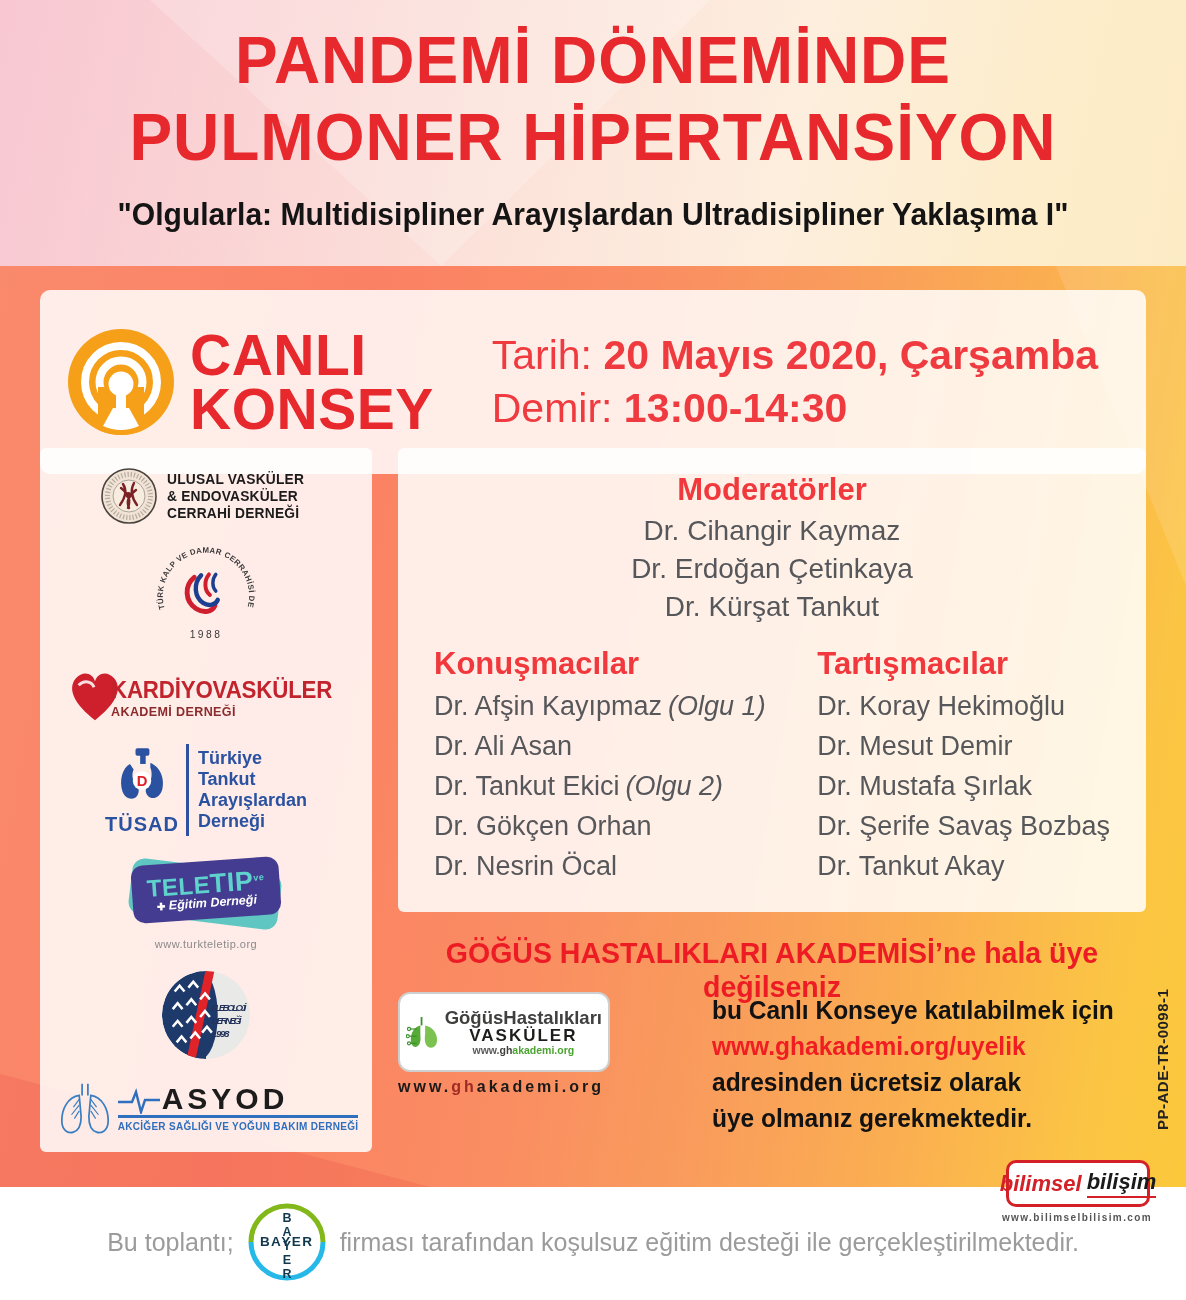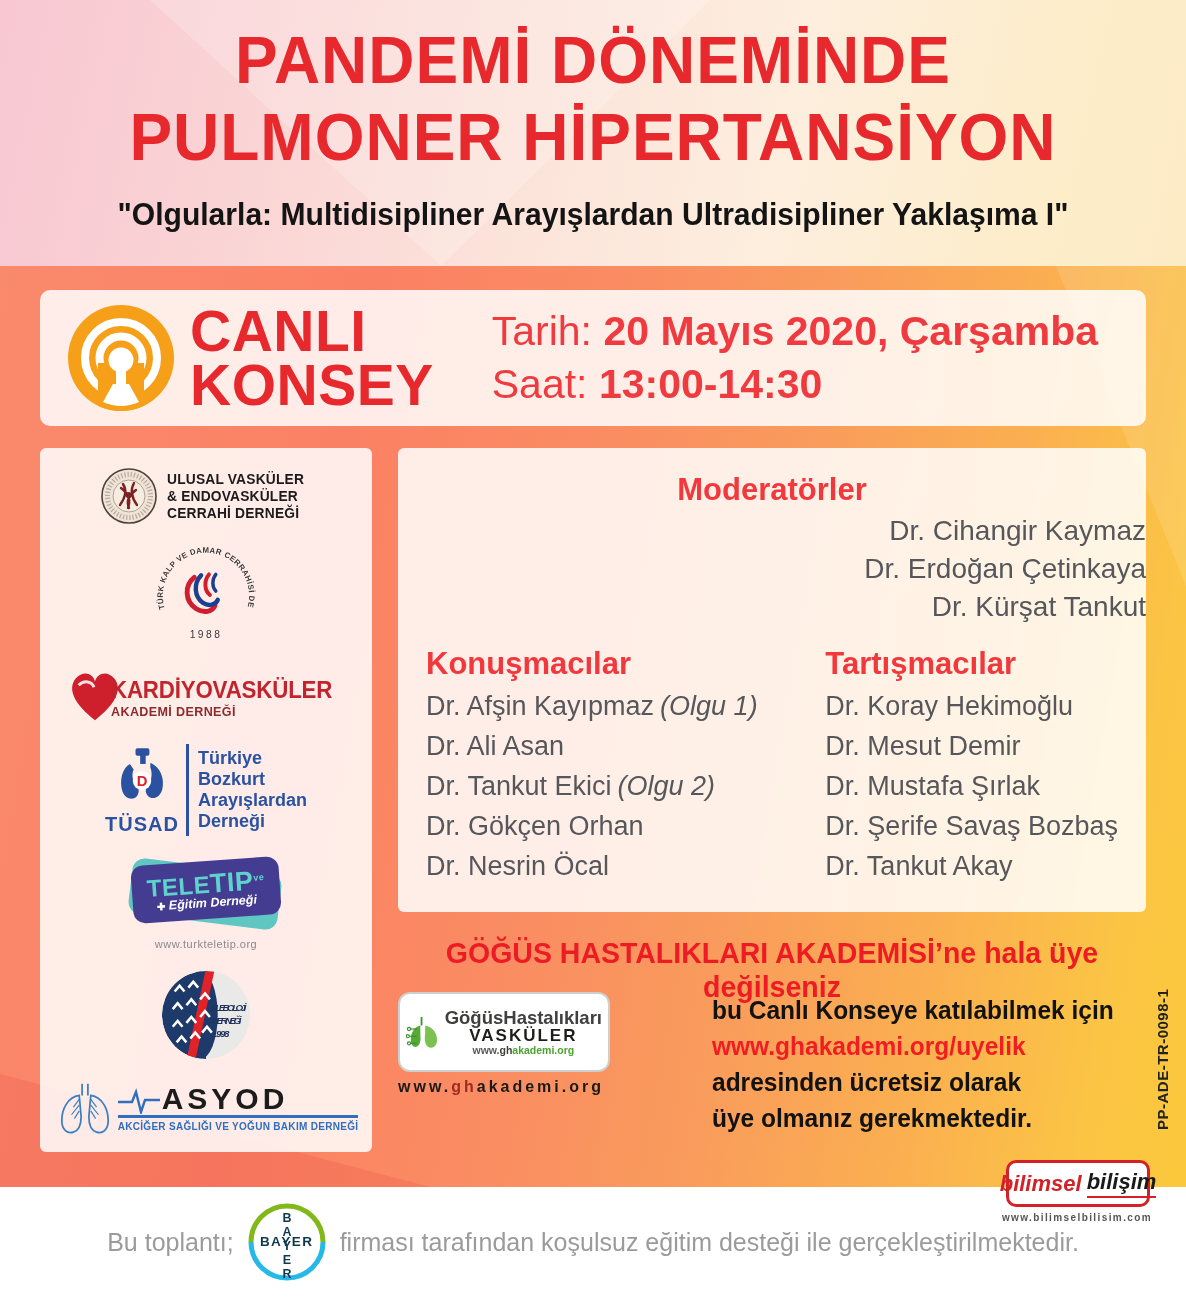--- a/index.html
+++ b/index.html
@@ -22,21 +22,21 @@
   
   .panel{background:rgba(255,255,255,0.85);}
   
   .title{left:0;width:100%;text-align:center;color:#e7282d;font-weight:bold;
          letter-spacing:1px;transform:scaleX(0.97);}
   .title1{top:22px;font-size:66px;}
   .title2{top:99px;font-size:66px;}
   .subtitle{top:197px;left:0;width:100%;text-align:center;color:#141414;
             font-weight:bold;font-size:31px;transform:scaleX(0.97);}
   
-  .banner{left:40px;top:290px;width:1106px;height:136px;border-radius:10px;
+  .banner{left:40px;top:290px;width:1106px;height:184px;border-radius:10px;
           display:flex;align-items:center;}
   .live-icon{width:106px;height:106px;margin-left:28px;flex:none;}
   .brand{margin-left:16px;color:#e7282d;font-weight:bold;font-size:57px;
          line-height:54px;letter-spacing:0.5px;}
   .schedule{margin-left:58px;color:#ef3b40;font-size:41px;line-height:53px;white-space:nowrap;}
   .schedule .lbl{font-weight:normal;}
   .schedule .val{font-weight:bold;}
   
   .sidebar{left:40px;top:448px;width:332px;height:704px;border-radius:6px;
            display:flex;flex-direction:column;justify-content:space-between;
@@ -68,23 +68,23 @@
   .asyod-right{display:flex;flex-direction:column;margin-left:2px;}
   .asyod-row{display:flex;align-items:center;}
   .asyod-abbr{font-size:30px;font-weight:bold;color:#1c1c1c;letter-spacing:4px;line-height:30px;}
   .asyod-line{height:3px;background:#2f6fbd;margin:1px 0 3px;}
   .asyod-sub{font-size:10px;font-weight:bold;color:#2f6fbd;letter-spacing:0.3px;}
   
   .main{left:398px;top:448px;width:748px;height:464px;border-radius:6px;
         box-sizing:border-box;padding-top:24px;}
   .mods-heading,.col-head{font-size:31px;font-weight:bold;color:#f1383c;}
   .mods-heading{text-align:center;line-height:36px;}
-  .mod-name{font-size:28px;color:#56575b;text-align:right;line-height:38px;}
+  .mod-name{font-size:28px;color:#56575b;text-align:center;line-height:38px;}
   .mods{margin-top:4px;}
-  .cols{display:flex;padding:0 28px;margin-top:20px;}
+  .cols{display:flex;padding:0 36px;margin-top:20px;}
   .col-left{width:400px;}
   .col-right{flex:1;}
   .col-head{line-height:36px;margin-bottom:4px;}
   .p-name{font-size:27px;color:#56575b;line-height:40px;white-space:nowrap;}
   .note{font-style:italic;margin-left:6px;}
   
   .mem-head{left:392px;top:936px;width:760px;text-align:center;font-size:30px;
             font-weight:bold;color:#ed1c24;transform:scaleX(0.95);}
   .gh-box{left:398px;top:992px;width:212px;height:80px;background:#fff;
           border:2px solid #cfcfcf;border-radius:12px;display:flex;align-items:center;
@@ -155,21 +155,21 @@
     <div class="brand">
       <div>CANLI</div>
       <div>KONSEY</div>
     </div>
     <div class="schedule">
       <div class="sched-line">
         <span class="lbl">Tarih:</span>
         <span class="val">20 Mayıs 2020, Çarşamba</span>
       </div>
       <div class="sched-line">
-        <span class="lbl">Saat:</span>
+        <span class="lbl">Demir:</span>
         <span class="val">13:00-14:30</span>
       </div>
     </div>
   </div>
 
   <div class="abs panel sidebar">
 
     <div class="logo-row">
       <svg width="56" height="56" viewBox="0 0 56 56">
         <circle cx="28" cy="28" r="27" fill="#f1e4d6" stroke="#4a443f" stroke-width="1.6"></circle>
@@ -218,21 +218,21 @@
           <path d="M14,20 C6,24 2,38 6,50 C9,58 18,60 22,54 C25,49 23,44 20,41 C16,37 16,30 18,26 Z" fill="#2a52a0"></path>
           <path d="M36,19 C45,22 52,34 49,47 C47,56 38,60 33,54 C29,49 32,44 35,40 C38,36 38,28 36,24 Z" fill="#2a52a0"></path>
           <circle cx="27" cy="38" r="10" fill="#fff"></circle>
           <text x="27" y="44" text-anchor="middle" font-size="16" font-weight="bold" fill="#e02128">D</text>
         </svg>
         <div class="tusad-abbr">TÜSAD</div>
       </div>
       <div class="tusad-bar"></div>
       <div class="tusad-lines">
         <div>Türkiye</div>
-        <div>Bozkurt</div>
+        <div>Tankut</div>
         <div>Arayışlardan</div>
         <div>Derneği</div>
       </div>
     </div>
 
     <div style="text-align:center;">
       <div class="tt-wrap">
         <div class="tt-back"></div>
         <div class="tt-front">
           <div class="tt-brand"><span>TELE</span><span class="b">TIP</span><span class="ve">ve</span></div>

